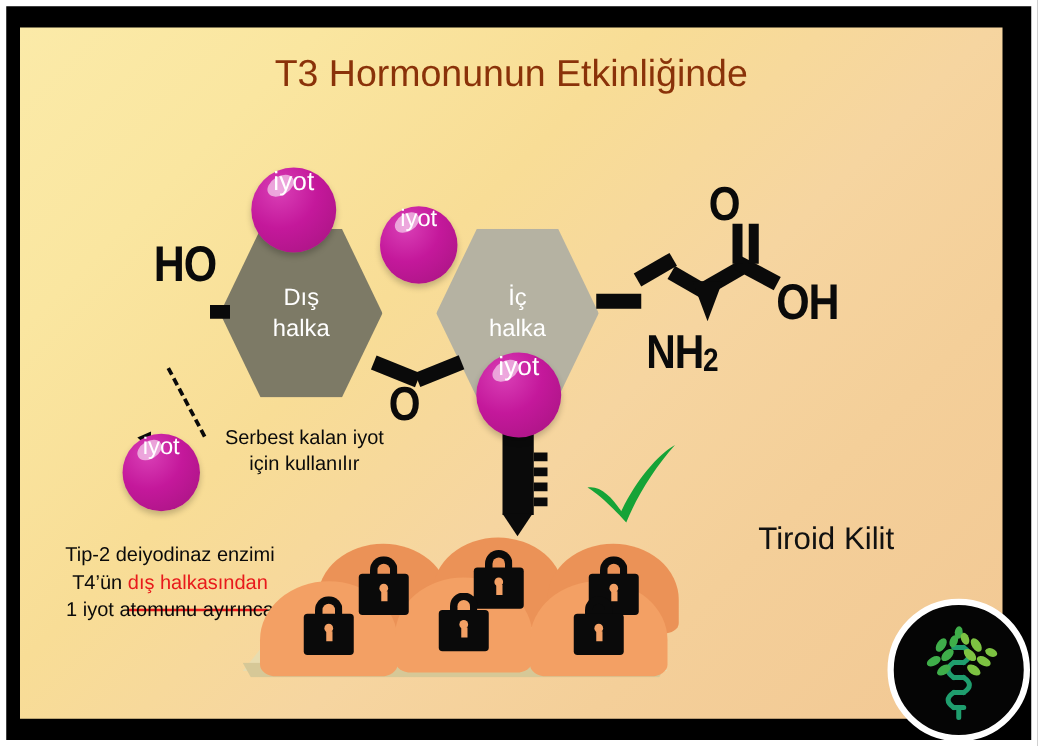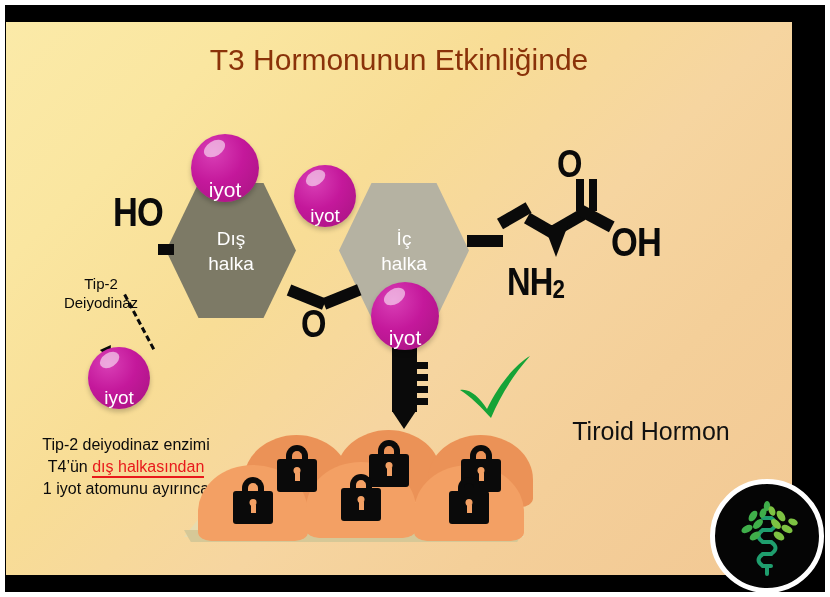--- a/index.html
+++ b/index.html
@@ -18,21 +18,21 @@
   
   .frame {
     position: absolute;
     left: 5px; top: 5px;
     width: 820px; height: 587px;
     background: #000000;
     box-sizing: border-box;
   }
   .canvas {
     position: absolute;
-    left: 6px; top: 22px;
+    left: 16px; top: 22px;
     width: 786px; height: 553px;
     background:
       linear-gradient(135deg,
         #fbeaa8 0%,
         #fae6a0 18%,
         #f8dd96 38%,
         #f6d5a0 58%,
         #f4cf99 75%,
         #f2c894 100%);
     overflow: hidden;
@@ -77,21 +77,21 @@
   }
 
   
   .iyot {
     position: absolute;
     border-radius: 50%;
     background:
       radial-gradient(circle at 33% 27%, #d93fb6 0%, #c4189b 45%, #a5147f 100%);
     color: #ffffff;
     display: flex;
-    align-items: flex-end;
+    align-items: flex-start;
     justify-content: center;
     font-size: 20px;
     box-shadow: 0 3px 5px rgba(0,0,0,0.22);
     z-index: 6;
   }
   .iyot::after {
     content: "";
     position: absolute;
     left: 17%; top: 10%;
     width: 34%; height: 22%;
@@ -158,21 +158,21 @@
     text-align: center;
     font-size: 15px;
     line-height: 19px;
   }
   #note-tip2   { left: 30px;  top: 252px; width: 130px; }
   #note-serbest{ left: 140px; top: 318px; width: 175px; font-size: 16px; line-height: 21px; }
   #note-bottom { left: 5px;   top: 412px; width: 230px; font-size: 16px; line-height: 22px; }
   #note-bottom .hi {
     color: #e8191b;
     border-bottom: 2px solid #e8191b;
-    padding-bottom: 1px;
+    padding-bottom: 12px;
   }
 
   
   #receptor-label {
     position: absolute;
     left: 520px; top: 393px;
     width: 250px;
     text-align: center;
     color: #111111;
     font-size: 25px;
@@ -363,26 +363,24 @@
     <div class="key-tooth" style="top:376px;"></div>
     <div id="key-point"></div>
 
     <svg id="checkmark" viewBox="0 0 80 70">
       <path d="M6 38 C16 36 26 46 33 57 C45 32 62 12 76 4 C60 22 46 44 37 66 C28 56 16 44 6 38 Z" fill="#16A337"></path>
     </svg>
 
     <div class="arrow-line"></div>
     <div class="arrow-head"></div>
 
-    <div class="note" id="note-tip2">
-      <div>Tip-2</div>
-      <div>Deiyodinaz</div>
-    </div>
 
     <div class="note" id="note-serbest">
+      <div>Serbest kalan iyot</div>
+      <div>için kullanılır</div>
     </div>
 
     <div class="note" id="note-bottom">
       <div>Tip-2 deiyodinaz enzimi</div>
       <div>
         <span>T4’ün</span>
         <span class="hi">dış halkasından</span>
       </div>
       <div>1 iyot  atomunu ayırınca</div>
     </div>
@@ -424,21 +422,21 @@
       <div class="body"></div>
       <div class="hole"></div>
     </div>
     <div class="lock" style="left:440px; top:455px; width:46px; height:50px;">
       <div class="shackle"></div>
       <div class="body"></div>
       <div class="hole"></div>
     </div>
 
     <div id="receptor-label">
-      <div>Tiroid Hormon</div>
+      <div>Tiroid Kilit</div>
     </div>
 
   </div>
 
   <div id="logo">
     <svg width="80" height="80" viewBox="0 0 80 80">
       <g stroke="#1f9e6e" stroke-width="4" fill="none" stroke-linecap="round">
         <path d="M40 78 L40 70 M36 70 C30 66 30 62 36 58 M44 58 C50 54 50 50 44 46 M36 46 C30 42 30 38 36 34 M44 34 C50 30 50 26 44 22"></path>
         <path d="M36 70 L44 70 M36 58 L44 58 M36 46 L44 46 M36 34 L44 34 M36 22 L44 22"></path>
       </g>

